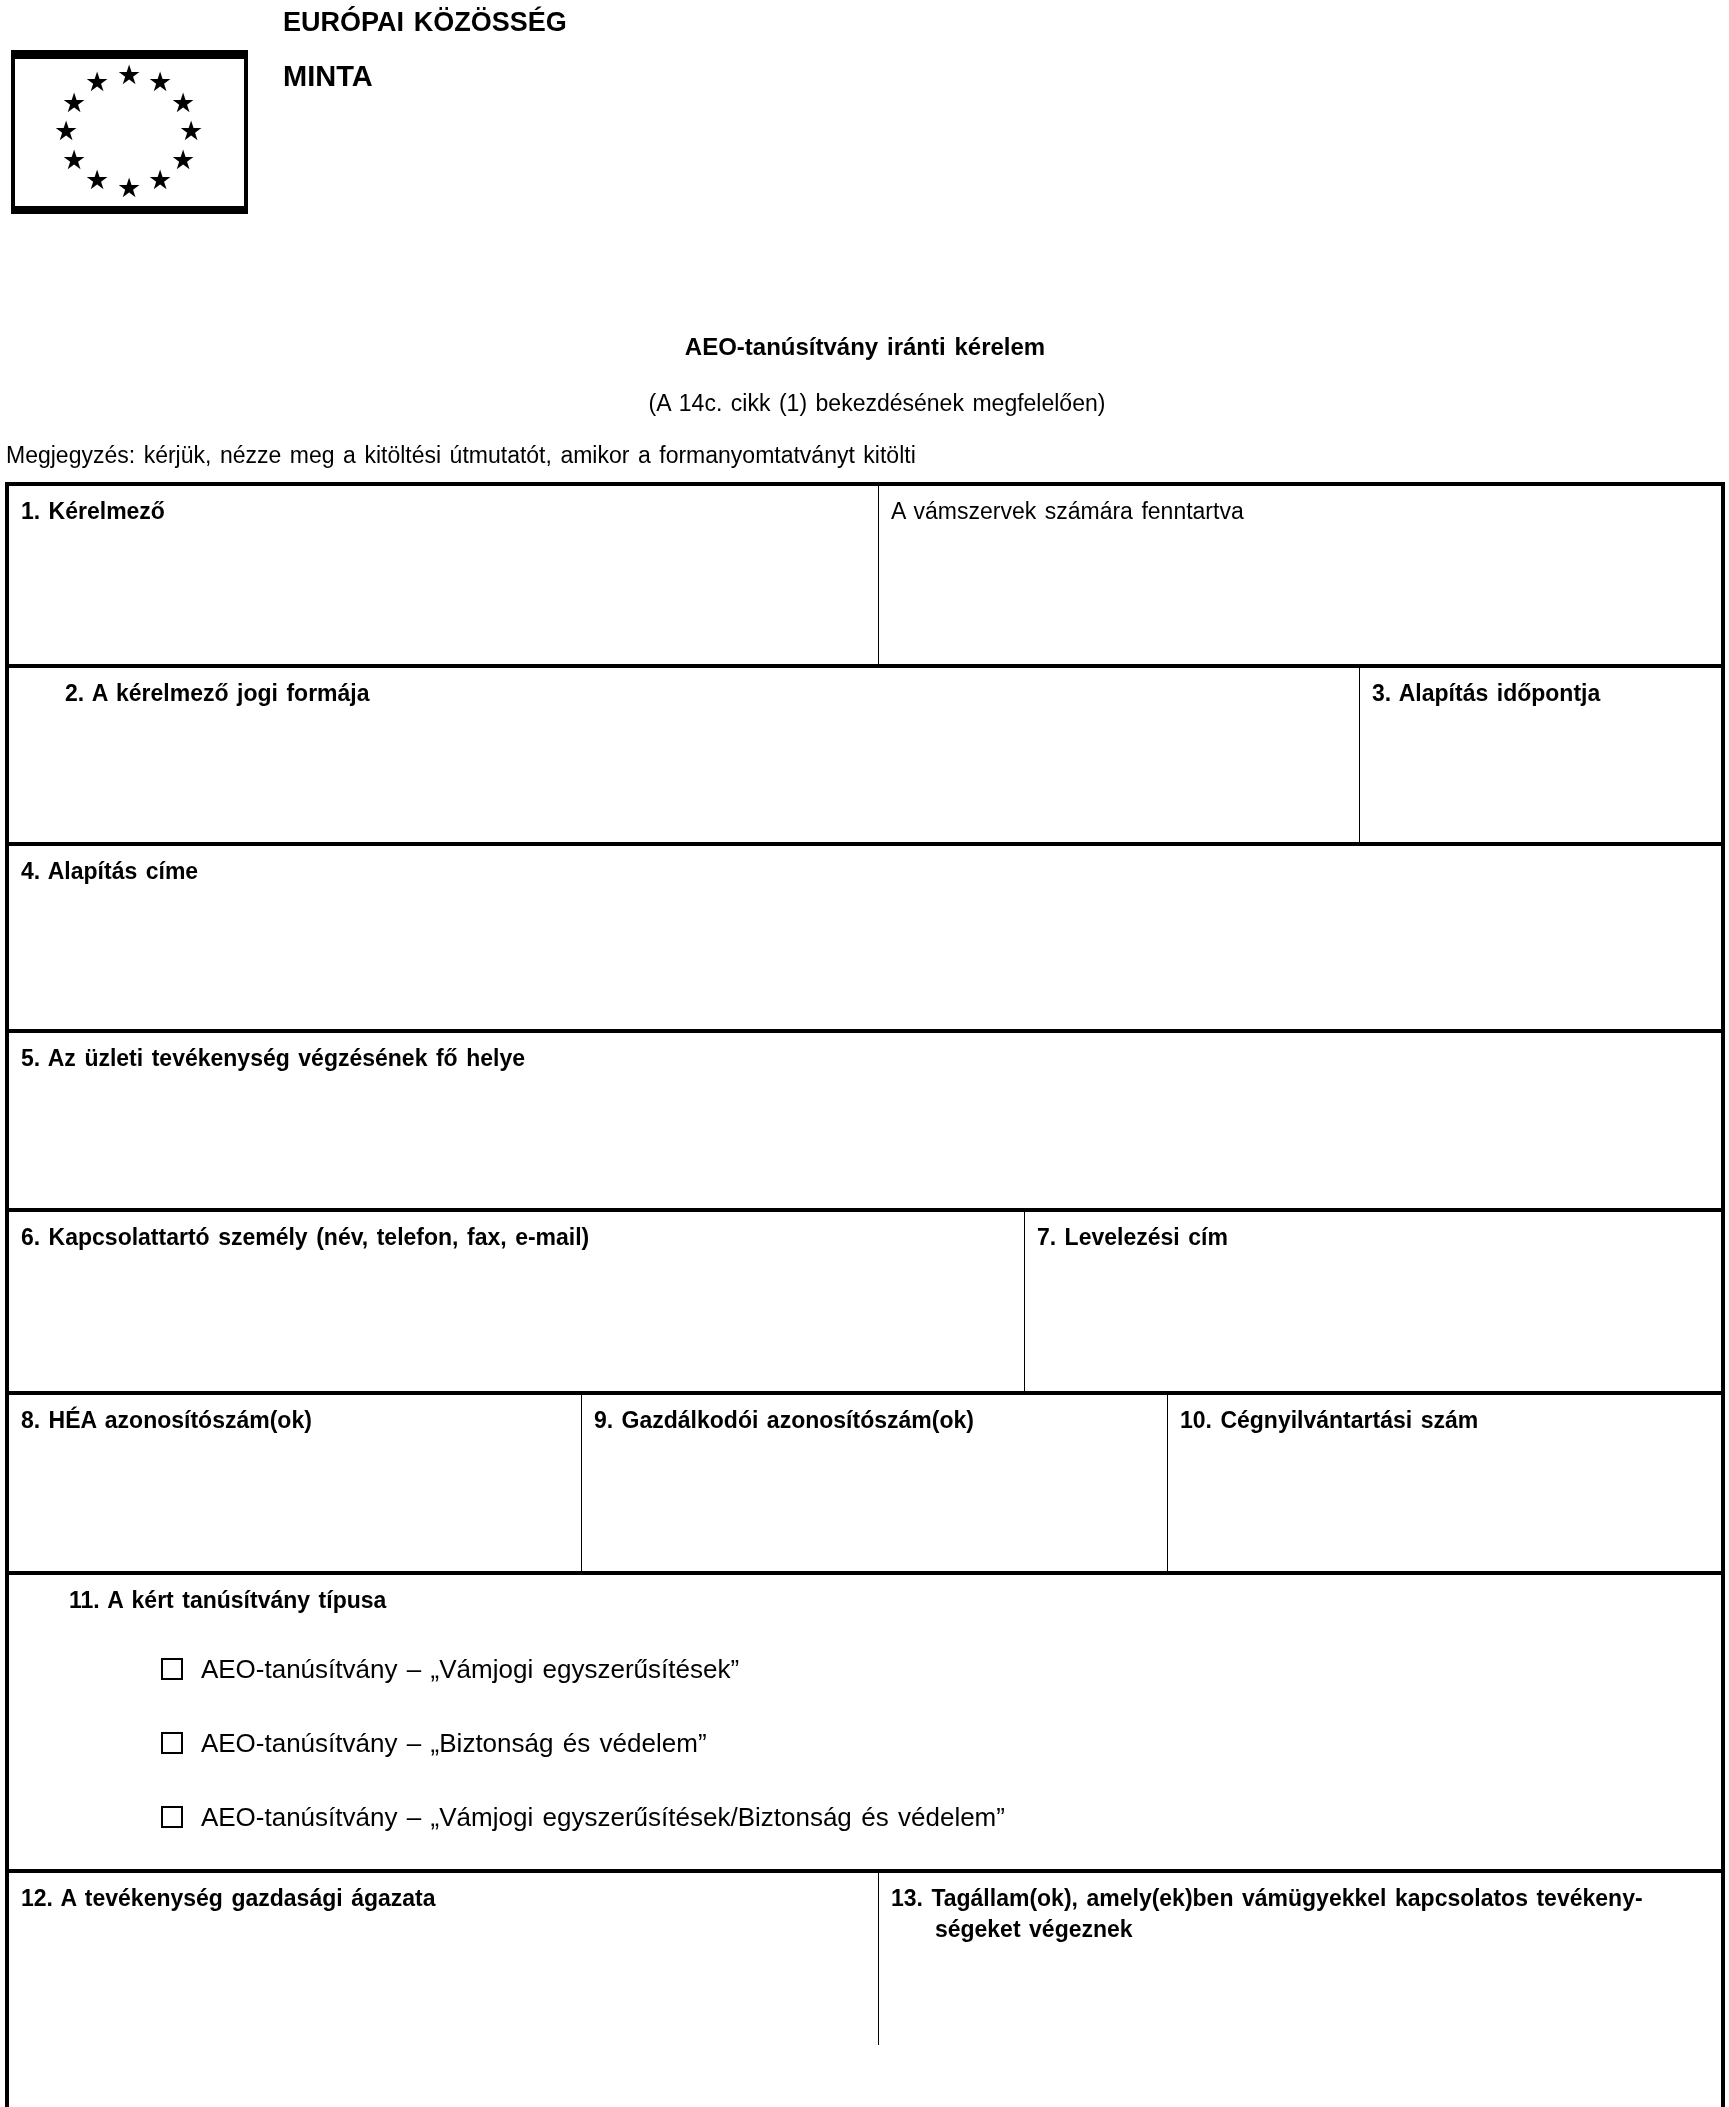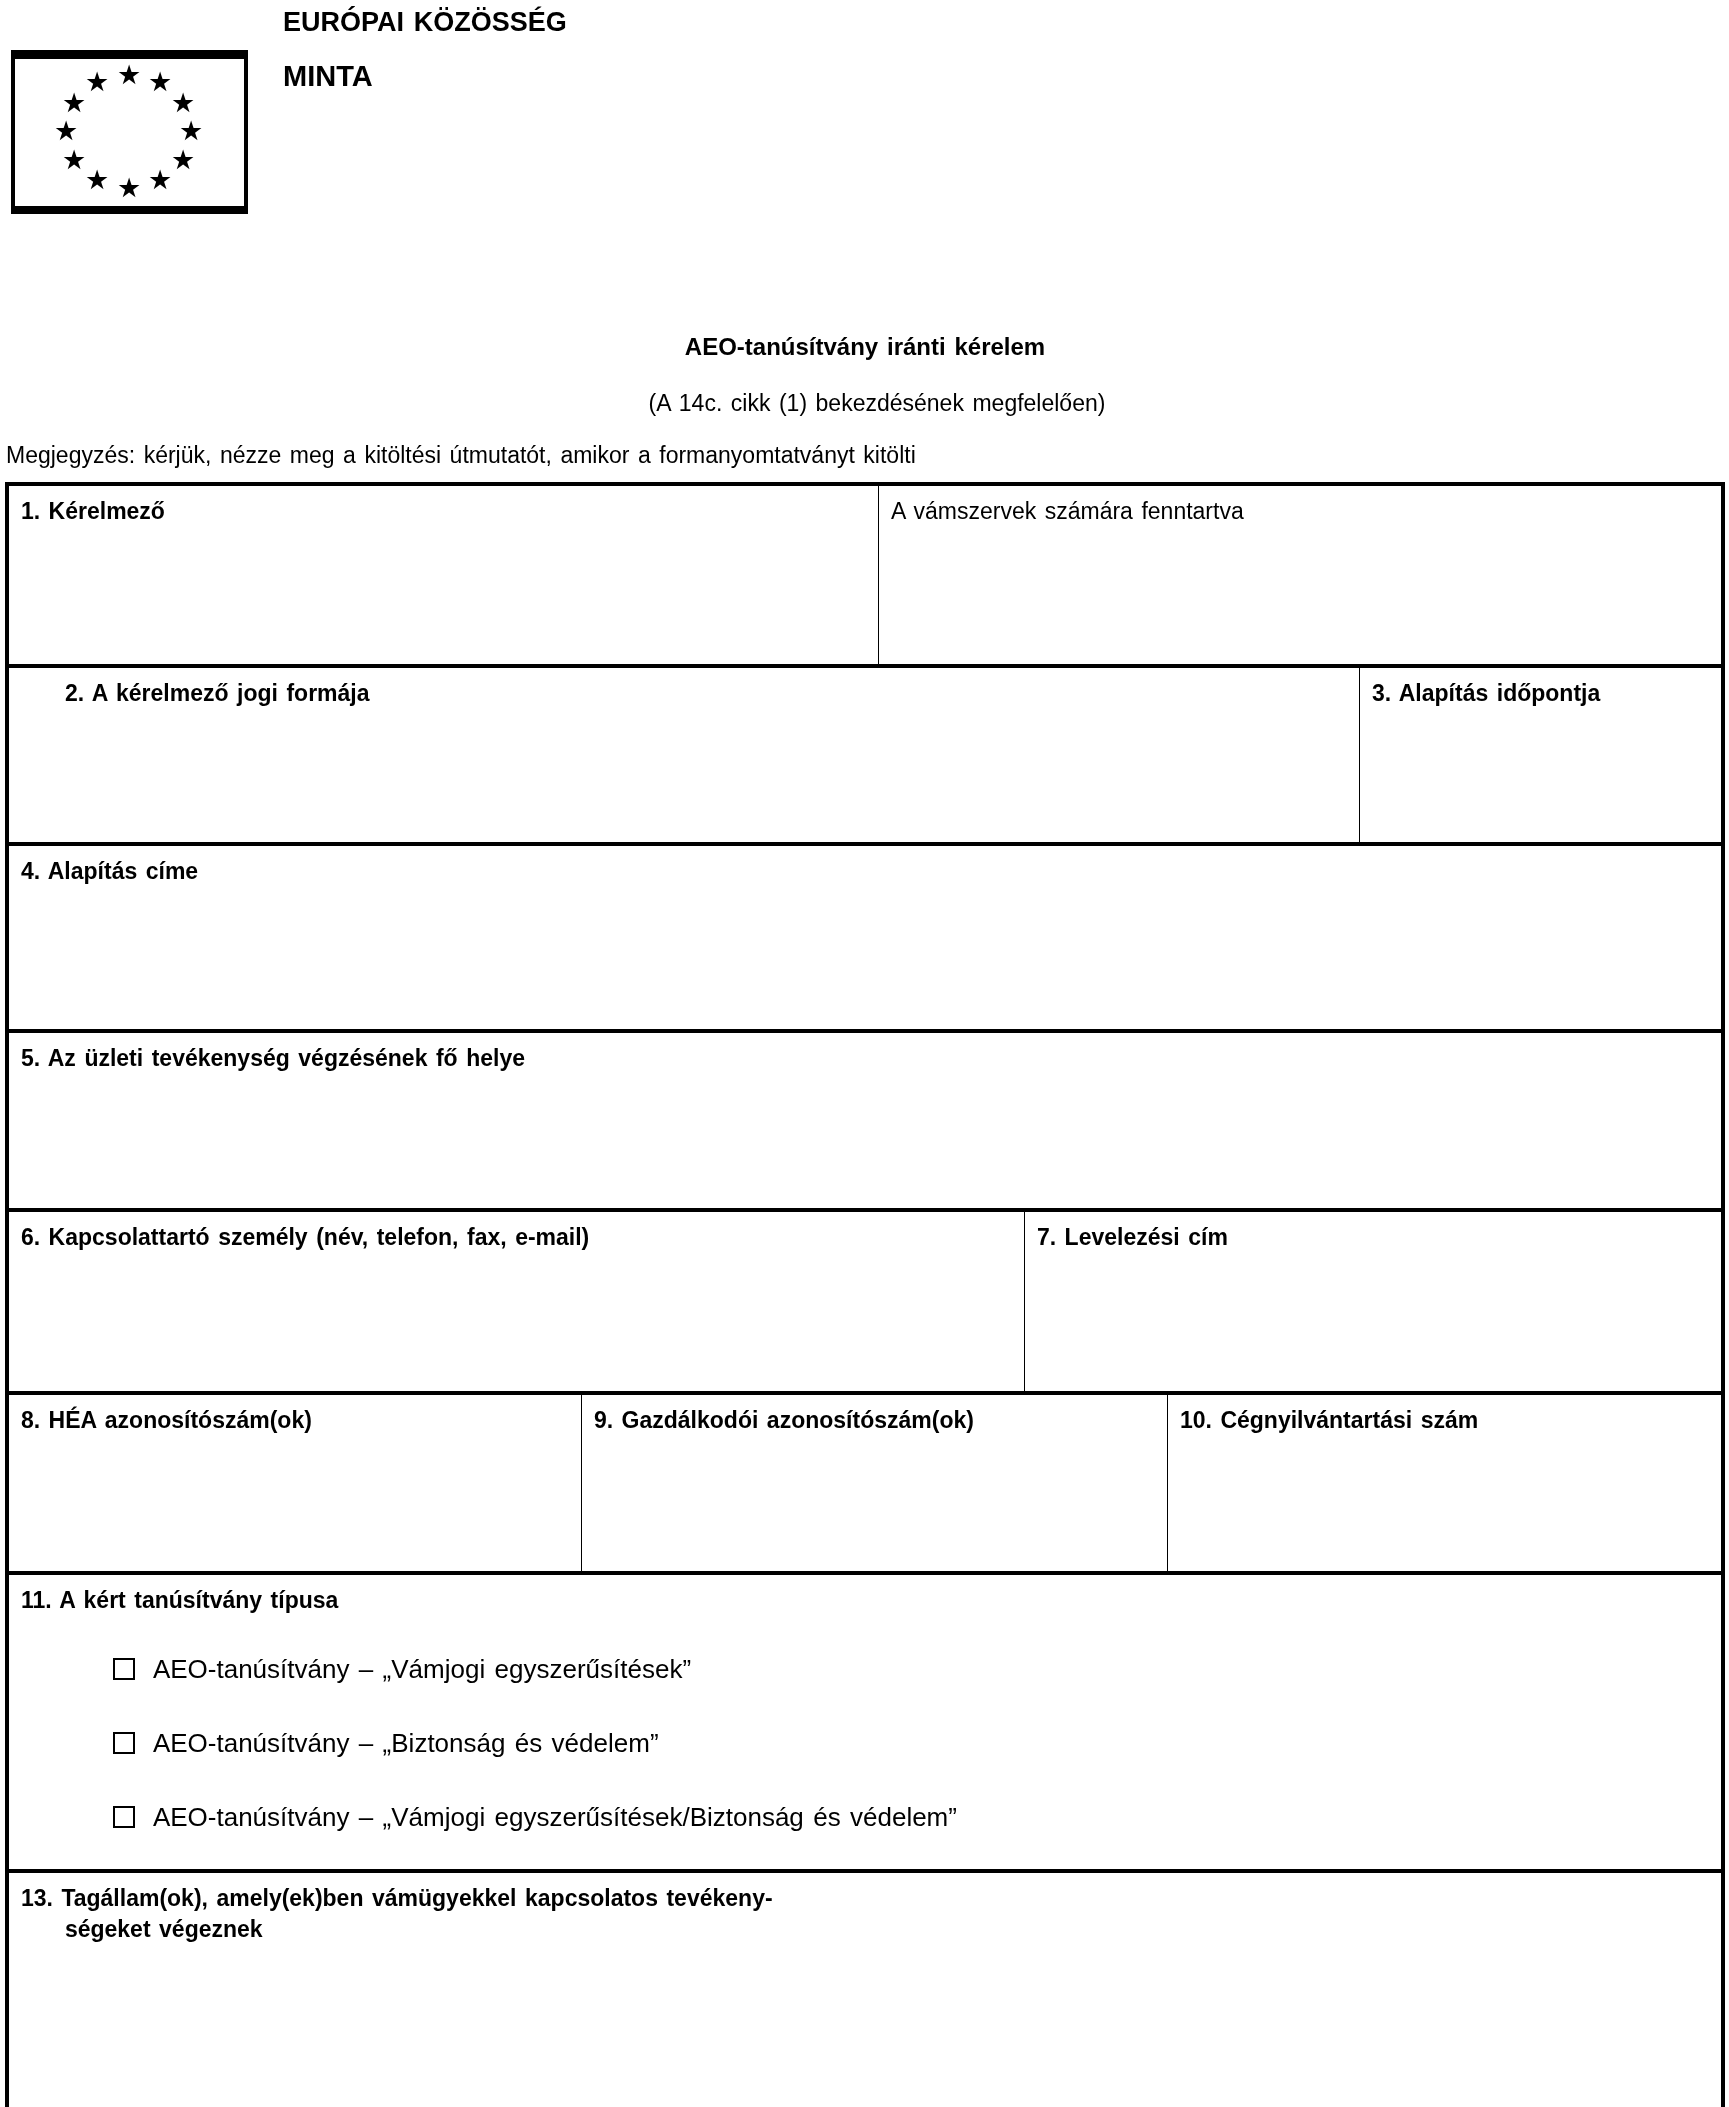--- a/index.html
+++ b/index.html
@@ -57,21 +57,21 @@
     background: #fff;
   }
   .row { display: flex; box-sizing: content-box; }
   .row + .row { border-top: 4.3px solid #000; }
   .r1 { height: 178px; }
   .r2 { height: 174px; padding-left: 44px; }
   .r3 { height: 183px; }
   .r4 { height: 175px; }
   .r5 { height: 179px; }
   .r6 { height: 176px; }
-  .r7 { height: 294px; }
+  .r7 { height: 294px; padding-left: 48px; }
   .r8 { height: 172px; }
   .cell {
     box-sizing: border-box;
     padding: 9.7px 12px;
     overflow: hidden;
   }
   .cell + .cell { border-left: 1.8px solid #000; }
   .grow { flex: 1 1 auto; }
   .w1428 { flex: 0 0 869px; }
   .w2146 { flex: 0 0 1306px; }
@@ -197,20 +197,23 @@
         </div>
 
         <div class="option">
           <span class="checkbox"></span>
           <span class="nowrap">AEO-tanúsítvány – „Vámjogi egyszerűsítések/Biztonság és védelem”</span>
         </div>
       </div>
     </div>
 
     <div class="row r8">
+      <div class="cell w1428">
+        <div class="label">12. A tevékenység gazdasági ágazata</div>
+      </div>
       <div class="cell grow">
         <div class="label">
           <div class="nowrap">13. Tagállam(ok), amely(ek)ben vámügyekkel kapcsolatos tevékeny-</div>
           <div class="nowrap hang-line2">ségeket végeznek</div>
         </div>
       </div>
     </div>
 
   </div>
 </div>

